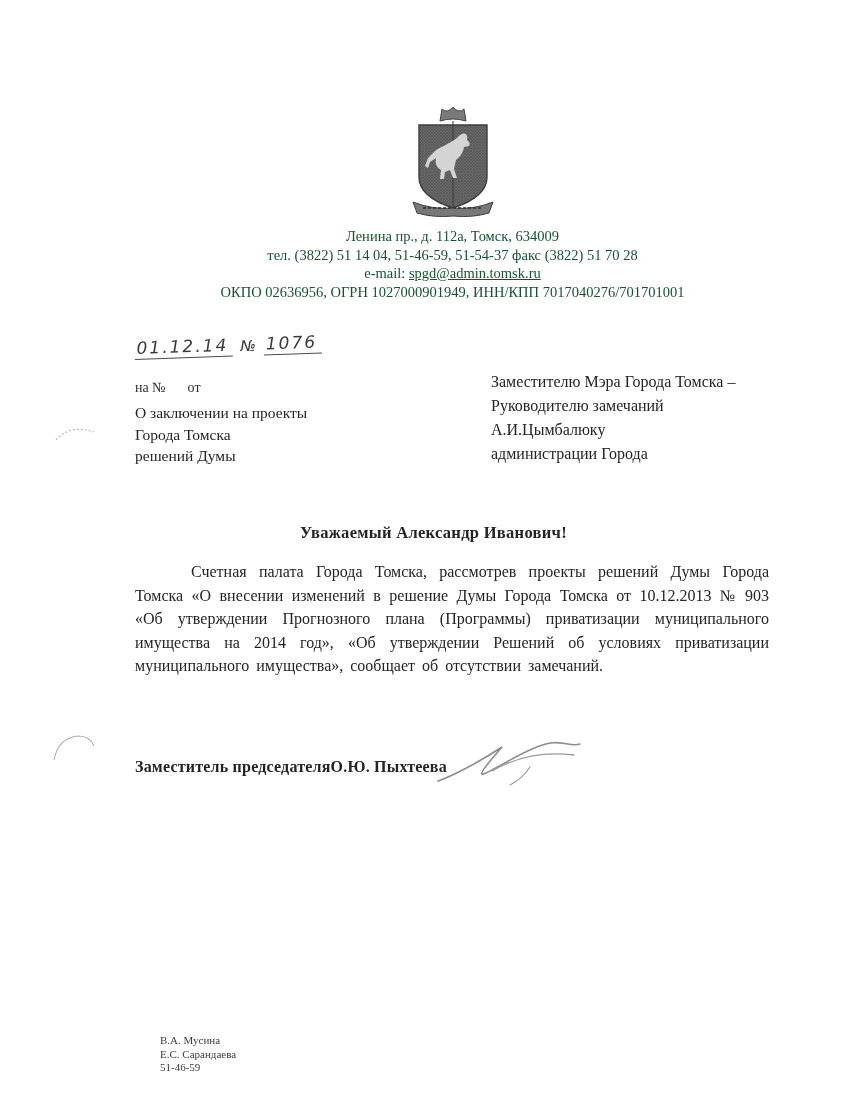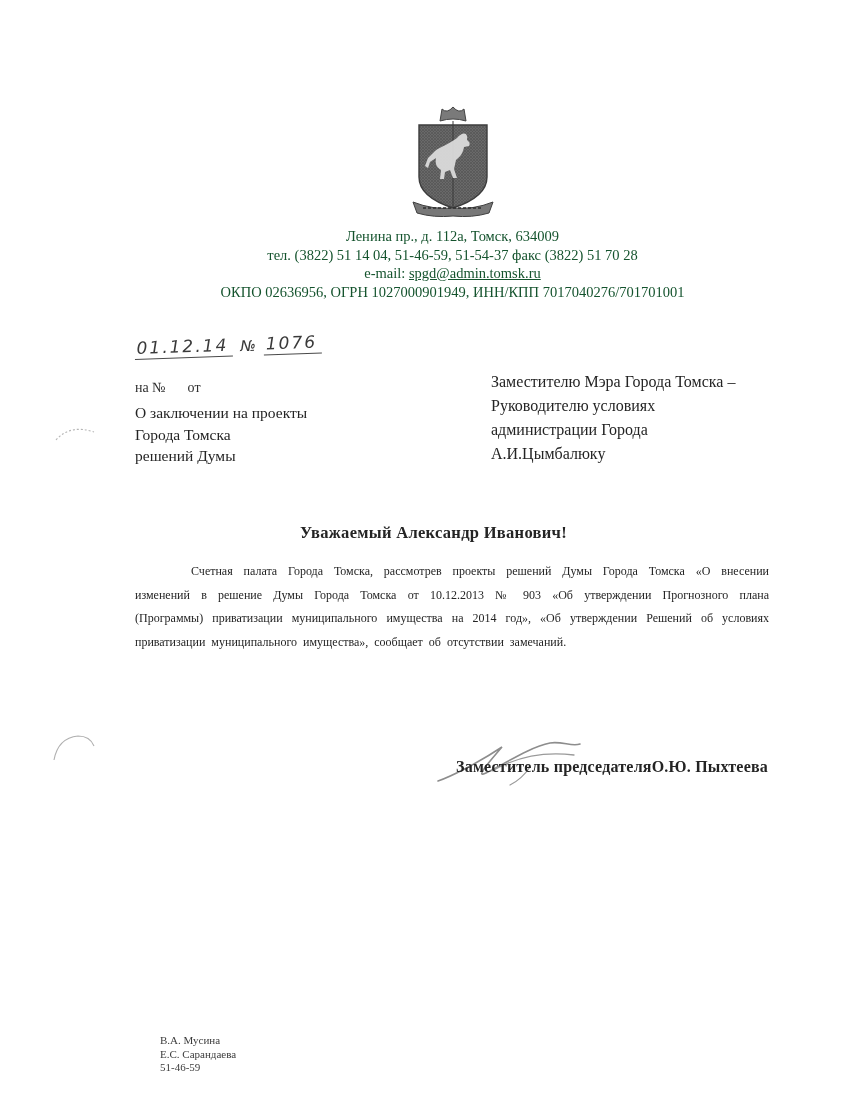--- a/index.html
+++ b/index.html
@@ -37,25 +37,25 @@
   
   .subject-block { position:absolute; left:135px; top:402px; width:250px; font-size:15.5px; line-height:21.5px; }
   .recipient-block { position:absolute; left:447px; top:370px; width:330px; font-size:16px; line-height:24px;margin-left:44px; }
   
   .salutation {
     position:absolute; left:117px; top:523px; width:633px;
     text-align:center; font-weight:bold; font-size:16.5px; letter-spacing:0.3px;
   }
   .body-text {
     position:absolute; left:135px; top:560px; width:634px;
-    font-size:12px; line-height:23.6px;
+    font-size:16px; line-height:23.6px;
     text-align:justify; text-indent:56px; word-spacing:3px;
   }
   
-  .sig-row { position:absolute; left:135px; top:758px; width:633px; display:flex; justify-content:flex-end; align-items:flex-end;font-family:Liberation Serif, serif; }
+  .sig-row { position:absolute; left:135px; top:758px; width:633px; display:flex; justify-content:flex-start; align-items:flex-end;font-family:Liberation Serif, serif; }
   .sig-title { font-weight:bold; font-size:16px; letter-spacing:0.2px; }
   .sig-name  { font-weight:bold; font-size:16px; letter-spacing:0.2px; }
   .sig-mark { position:absolute; left:430px; top:733px; width:160px; height:55px; }
   
   .footer { position:absolute; left:125px; top:1034px; font-size:11px; line-height:13.5px; color:#3c3c3c;margin-left:35px; }
   
   .arc { position:absolute; }
   .arc1 { left:50px; top:420px; width:55px; height:28px; }
   .arc2 { left:48px; top:730px; width:55px; height:34px; }
 </style>
@@ -110,23 +110,23 @@
   </div>
 
   <div class="subject-block">
     <div>О заключении на проекты</div>
     <div>Города Томска</div>
     <div>решений  Думы</div>
   </div>
 
   <div class="recipient-block">
     <div>Заместителю Мэра Города Томска –</div>
-    <div>Руководителю условиях</div>
+    <div>Руководителю замечаний</div>
+    <div>А.И.Цымбалюку</div>
     <div>администрации Города</div>
-    <div>А.И.Цымбалюку</div>
   </div>
 
   <div class="salutation">Уважаемый Александр Иванович!</div>
 
   <div class="body-text">Счетная палата Города Томска, рассмотрев проекты решений Думы Города Томска «О внесении изменений в решение Думы Города Томска от 10.12.2013 № 903 «Об утверждении Прогнозного плана (Программы) приватизации муниципального имущества на 2014 год», «Об утверждении Решений об условиях приватизации муниципального имущества», сообщает об отсутствии замечаний.</div>
 
   <svg class="sig-mark" viewBox="0 0 160 55" aria-hidden="true">
     <path d="M8,48 C20,44 48,30 72,14 C60,28 44,46 56,40 C76,30 100,14 120,10 C132,8 142,14 150,11" fill="none" stroke="#8d8d8d" stroke-width="1.6" stroke-linecap="round"></path>
     <path d="M62,38 C86,24 112,18 144,22" fill="none" stroke="#9a9a9a" stroke-width="1.3" stroke-linecap="round"></path>
     <path d="M100,34 C96,40 88,48 80,52" fill="none" stroke="#9a9a9a" stroke-width="1.2" stroke-linecap="round"></path>

